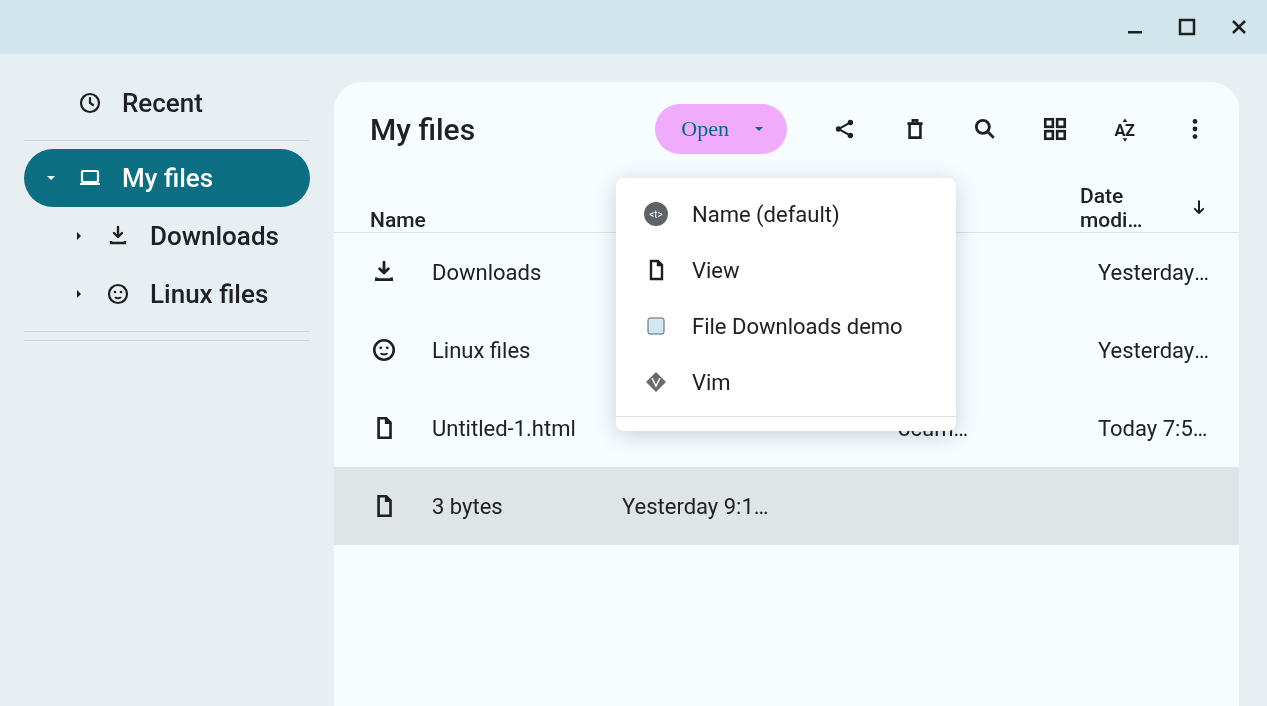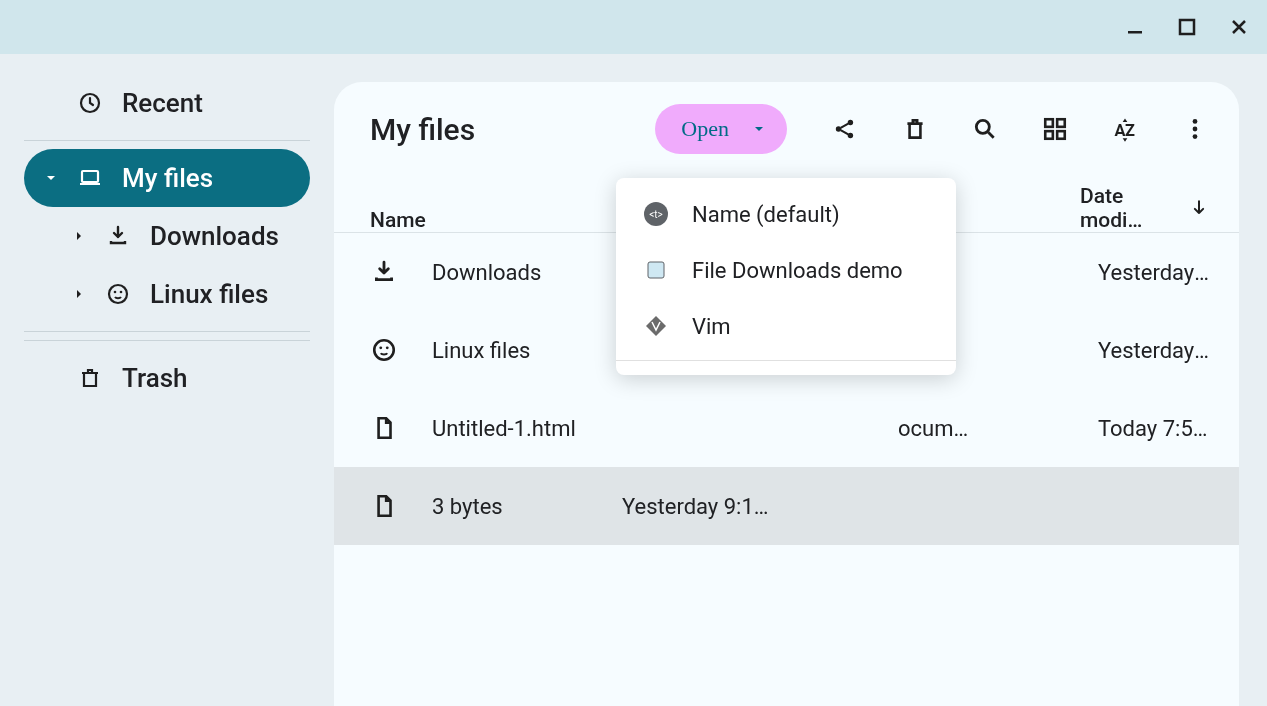--- a/index.html
+++ b/index.html
@@ -207,29 +207,20 @@
             <circle cx="12" cy="12" r="9" fill="none" stroke="#1f1f1f" stroke-width="2.2"></circle>
             <circle cx="9" cy="10" r="1.3" fill="#1f1f1f"></circle>
             <circle cx="15" cy="10" r="1.3" fill="#1f1f1f"></circle>
             <path d="M9 15c1 1.5 5 1.5 6 0" stroke="#1f1f1f" stroke-width="2" fill="none"></path>
           </svg>
       </span>
       <span>Linux files</span>
     </div>
     <hr class="side-sep">
     <hr class="side-sep">
-    <div class="side-item">
-      <span class="chev"></span>
-      <span class="ic">
-        <svg width="24" height="24" viewBox="0 0 24 24">
-            <path d="M6 7h12v13H6z M4 7h16 M10 4h4v3h-4z" fill="none" stroke="#1f1f1f" stroke-width="2.2"></path>
-          </svg>
-      </span>
-      <span>Trash</span>
-    </div>
   </div>
 
   <div class="main">
     <div class="toolbar">
       <h1>My files</h1>
       <div class="spacer"></div>
       <div class="open-btn">
         <span>Open</span>
         <span>
           <svg width="12" height="12" viewBox="0 0 12 12">
@@ -353,20 +344,29 @@
             <svg width="28" height="28" viewBox="0 0 28 28">
               <circle cx="14" cy="14" r="12" fill="#5f6368"></circle>
               <text x="14" y="18" text-anchor="middle" font-size="10" fill="#fff">&lt;t&gt;</text>
             </svg>
           </span>
         <span>Name (default)</span>
       </div>
       <div class="dd-item">
         <span class="ic">
             <svg width="24" height="24" viewBox="0 0 24 24">
+              <path d="M7 3h7l4 4v14H7z" fill="none" stroke="#1f1f1f" stroke-width="2.4"></path>
+              <path d="M14 3v4h4" fill="none" stroke="#1f1f1f" stroke-width="2.4"></path>
+            </svg>
+          </span>
+        <span>View</span>
+      </div>
+      <div class="dd-item">
+        <span class="ic">
+            <svg width="24" height="24" viewBox="0 0 24 24">
               <rect x="4" y="4" width="16" height="16" rx="2" fill="#cfe8f3" stroke="#5f6368" stroke-width="1"></rect>
             </svg>
           </span>
         <span>File Downloads demo</span>
       </div>
       <div class="dd-item">
         <span class="ic">
             <svg width="24" height="24" viewBox="0 0 24 24">
               <path d="M12 2l10 10-10 10L2 12z" fill="#6b6b6b"></path>
               <path d="M8 8l4 8 4-8" stroke="#fff" stroke-width="1.5" fill="none"></path>

